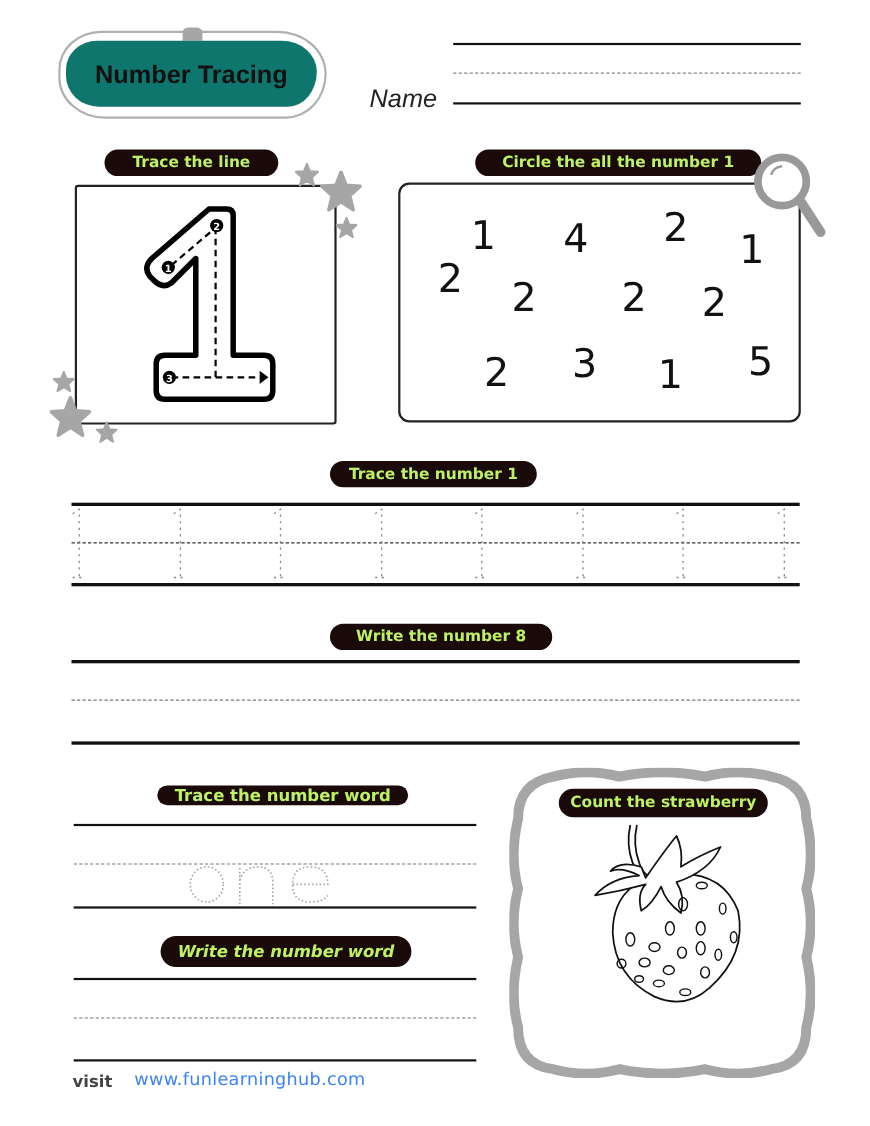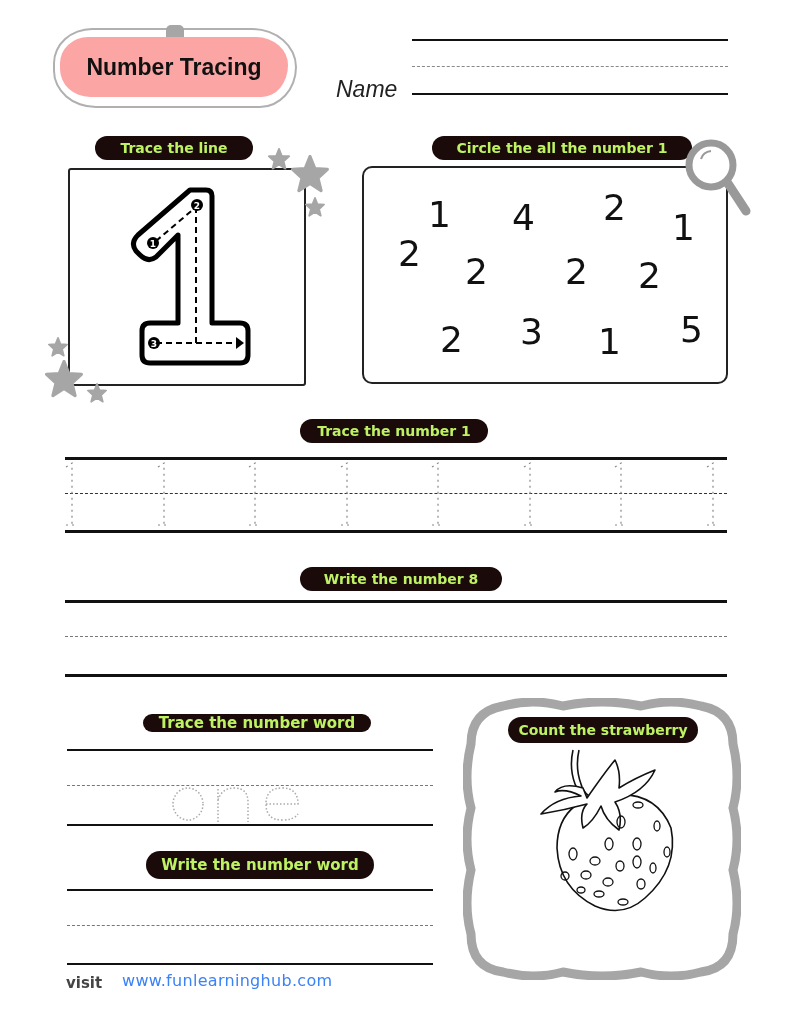--- a/index.html
+++ b/index.html
@@ -7,21 +7,21 @@
   body { position: relative; font-family: "DejaVu Sans", sans-serif; color: #111; }
   .abs { position: absolute; }
   .pill {
     position: absolute; background: #1a0a0a; color: #bef264; border-radius: 14px;
     font-family: "DejaVu Sans", sans-serif; font-weight: bold; font-size: 14px;
     display: flex; align-items: center; justify-content: center; height: 24px;
     white-space: nowrap; z-index: 3;
   }
   .title-blob {
     position: absolute; left: 60px; top: 37px; width: 228px; height: 60px;
-    background: #fca5a5; border-radius: 30px 34px 28px 32px / 28px 30px 34px 30px;
+    background: #0f766e; border-radius: 30px 34px 28px 32px / 28px 30px 34px 30px;
     display: flex; align-items: center; justify-content: center;
   }
   .title-outline {
     position: absolute; left: 53px; top: 28px; width: 244px; height: 80px;
     border: 2px solid #b0b0b0; border-radius: 40px 46px 38px 44px / 36px 40px 42px 38px;
   }
   .title-text { font-family: "Liberation Sans", sans-serif; font-weight: bold; font-size: 23px; color: #111; }
   .name-label { position: absolute; left: 336px; top: 76px; font-family: "Liberation Sans", sans-serif; font-size: 23px; color: #222; font-style: italic; }
   .hline { position: absolute; height: 0; border-top: 2px solid #111; }
   .hline.thick { border-top-width: 3px; }
@@ -153,21 +153,21 @@
 </div>
 <div class="hline" style="left:67px;top:749px;width:366px;"></div>
 <div class="dline" style="left:67px;top:785px;width:366px;border-color:#777;"></div>
 <div class="hline" style="left:67px;top:824px;width:366px;"></div>
 <svg class="abs" style="left:170px;top:786px;" width="140" height="40" viewBox="0 0 140 40">
   <ellipse cx="18" cy="18" rx="15" ry="16" fill="none" stroke="#aaa" stroke-width="1.5" stroke-dasharray="1.5,2"></ellipse>
   <path d="M48 36 L48 2 M48 14 Q52 2 64 2 Q78 2 78 16 L78 36" fill="none" stroke="#aaa" stroke-width="1.5" stroke-dasharray="1.5,2"></path>
   <path d="M96 18 L128 18 Q128 2 112 2 Q96 2 96 18 Q96 34 112 34 Q124 34 128 28" fill="none" stroke="#aaa" stroke-width="1.5" stroke-dasharray="1.5,2"></path>
 </svg>
 
-<div class="pill" style="left:146px;top:851px;width:228px;height:28px;font-size:15px;">
+<div class="pill" style="left:146px;top:851px;width:228px;height:28px;font-size:15px;font-style:italic;">
   <span>Write the number word</span>
 </div>
 <div class="hline" style="left:67px;top:889px;width:366px;"></div>
 <div class="dline" style="left:67px;top:925px;width:366px;border-color:#777;"></div>
 <div class="hline" style="left:67px;top:963px;width:366px;"></div>
 
 <svg class="abs" style="left:463px;top:698px;" width="278" height="282" viewBox="0 0 278 282">
   <path d="M40 8 Q70 0 100 8 Q139 0 178 8 Q208 0 238 8 Q270 14 270 46 Q278 80 270 110 Q278 141 270 172 Q278 206 270 236 Q270 270 238 274 Q208 282 178 274 Q139 282 100 274 Q70 282 40 274 Q8 270 8 236 Q0 206 8 172 Q0 141 8 110 Q0 80 8 46 Q8 14 40 8 Z" fill="#fff" stroke="#a6a6a6" stroke-width="9"></path>
 </svg>
 <div class="pill" style="left:508px;top:688px;width:190px;height:26px;margin-top:29px;">

